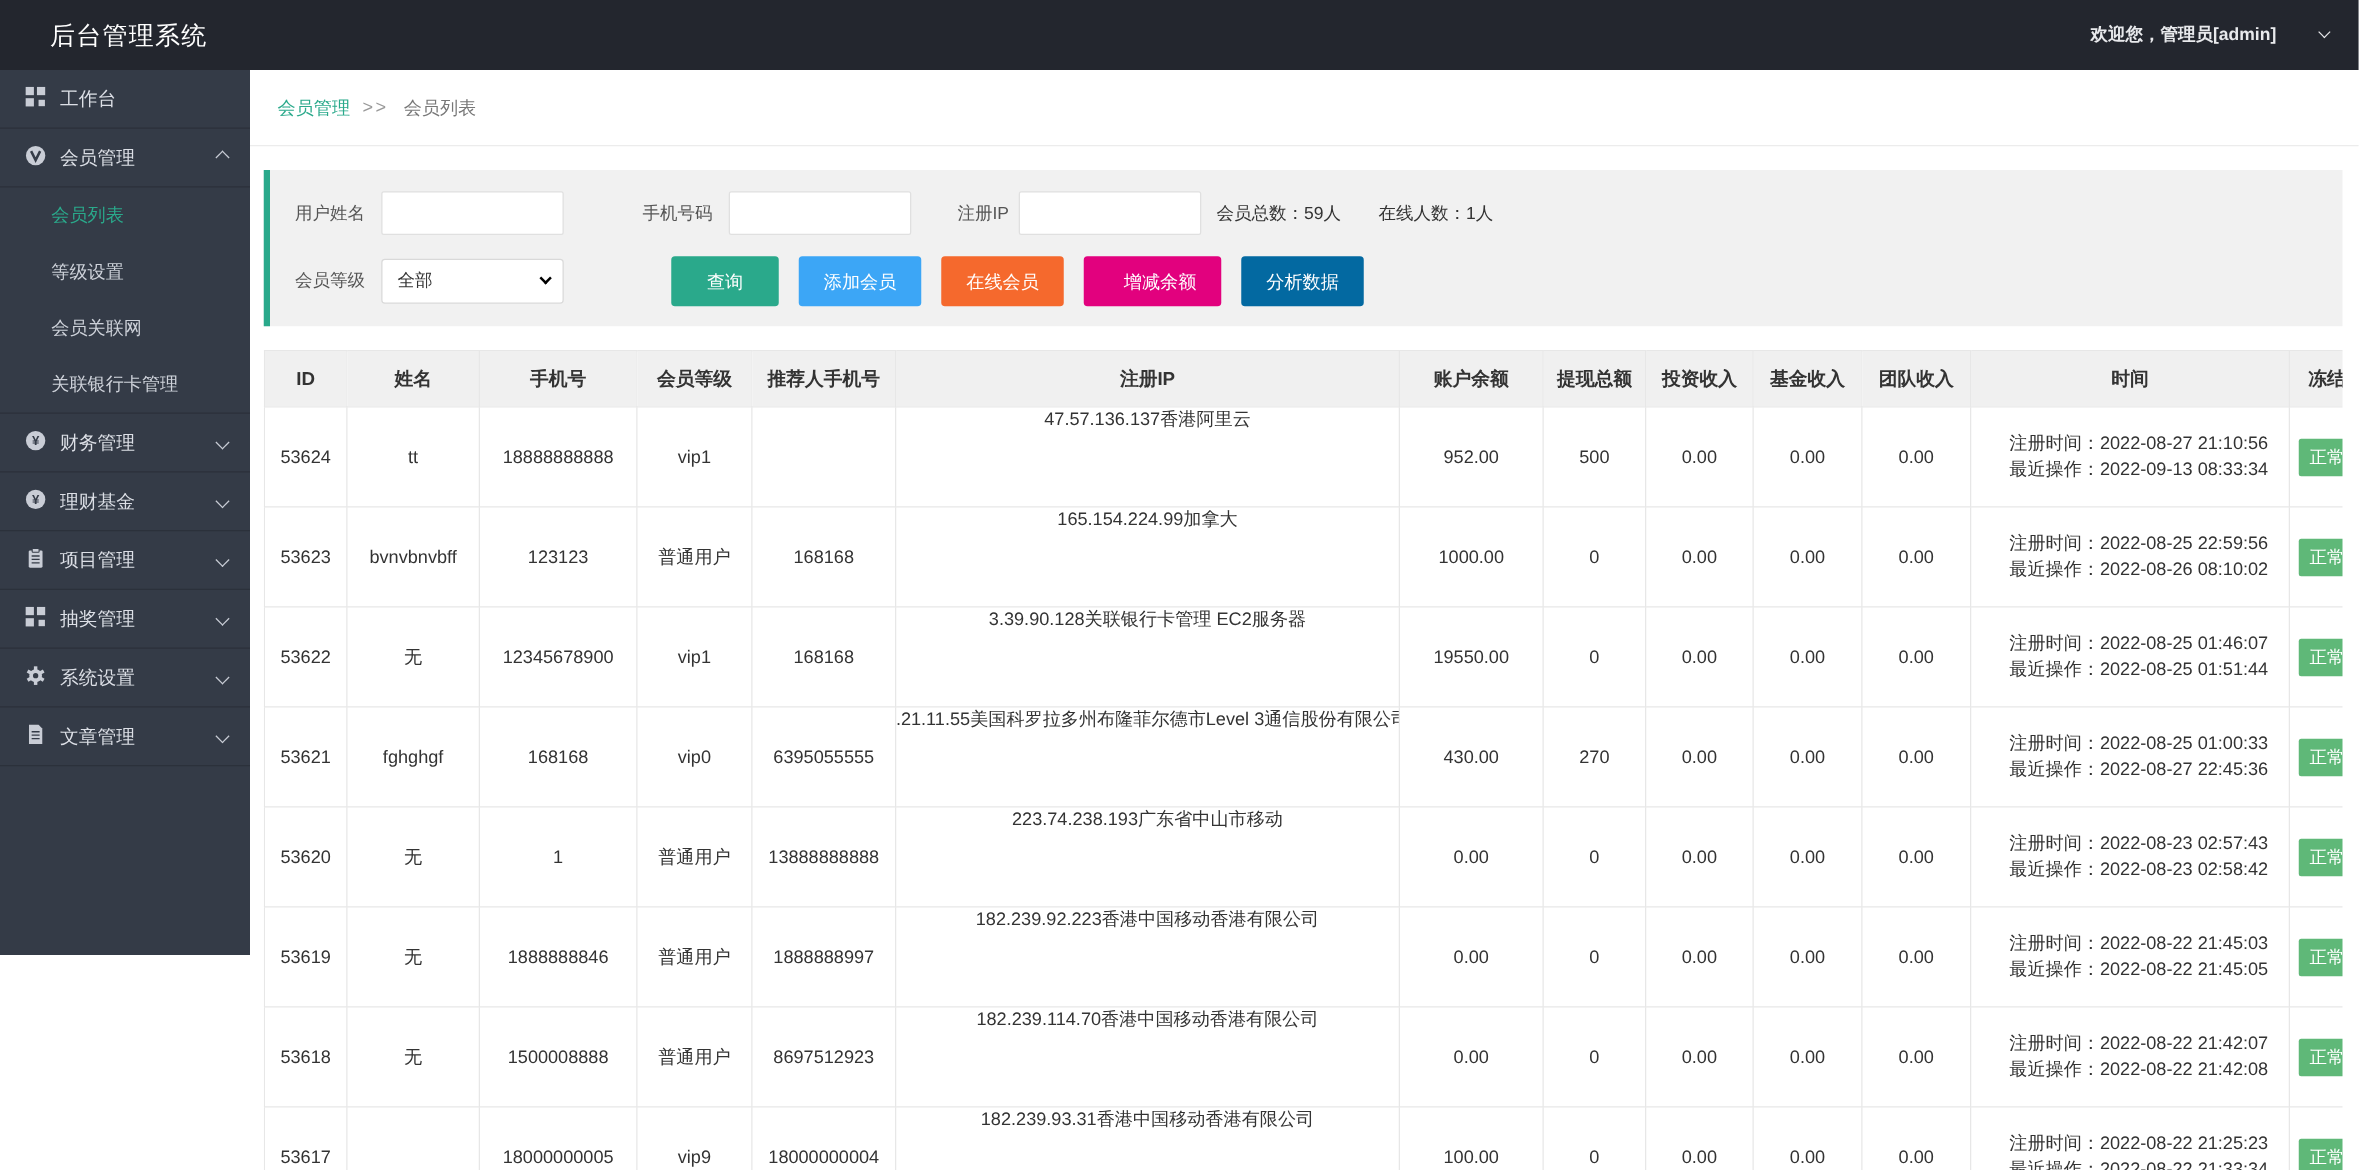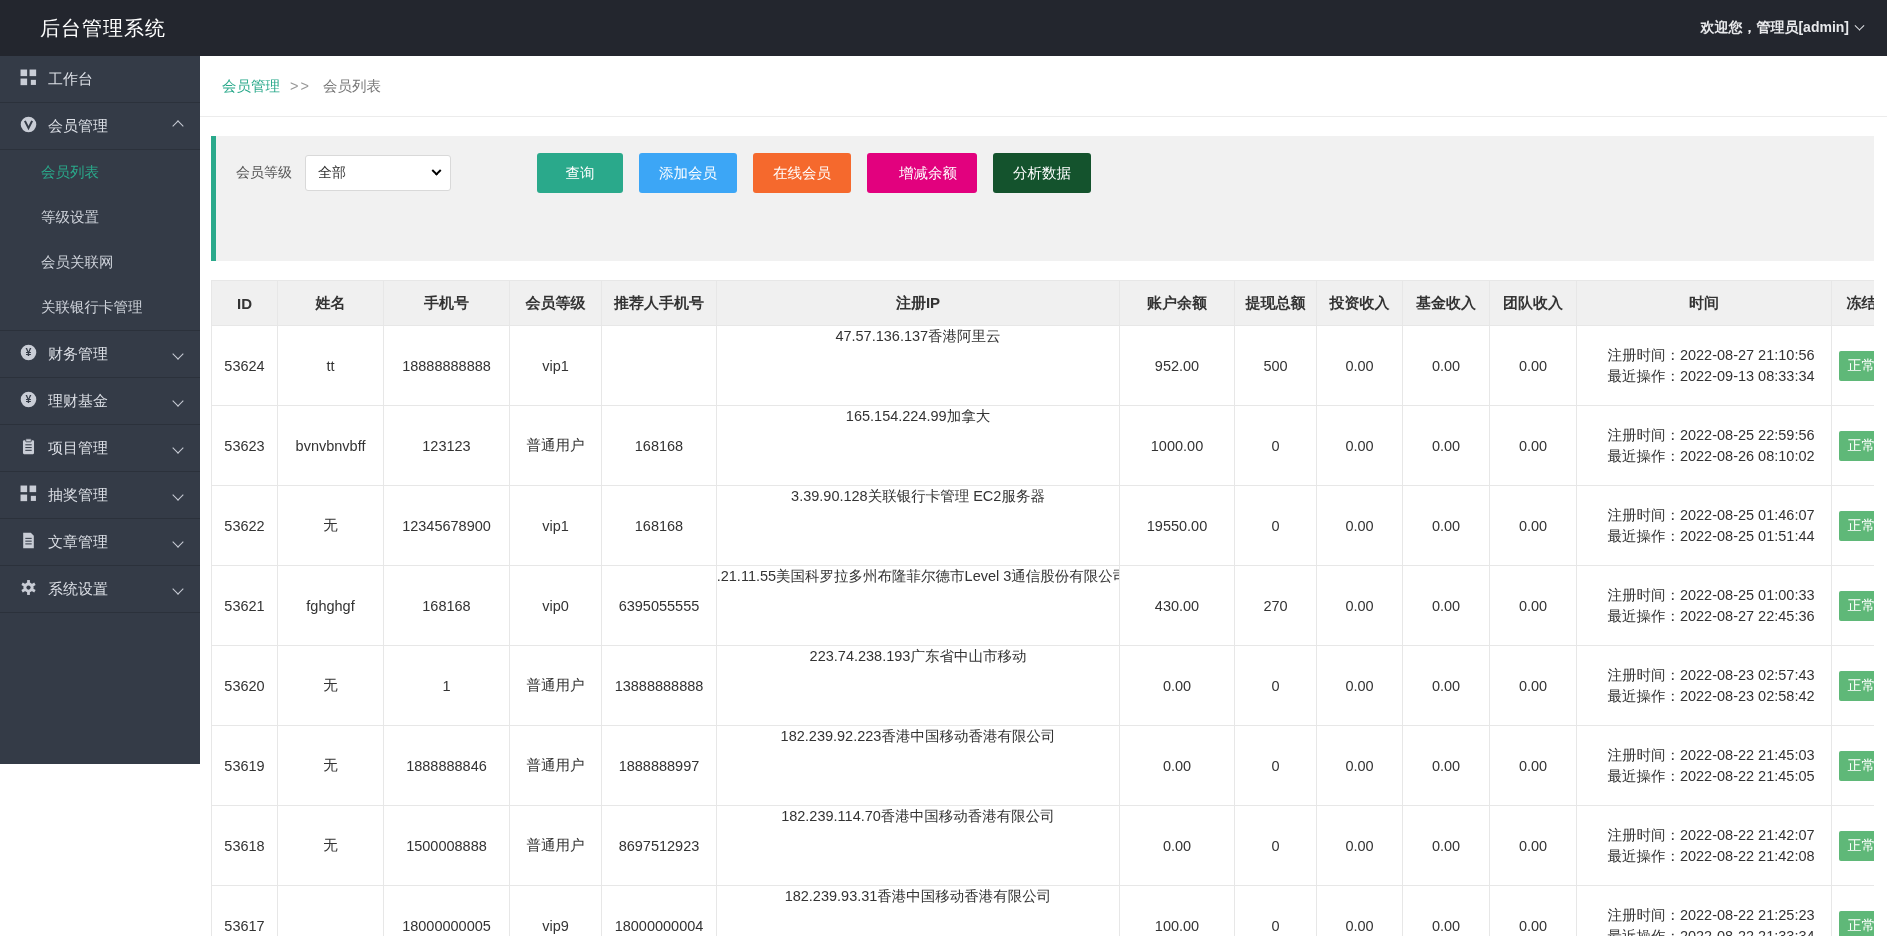--- a/index.html
+++ b/index.html
@@ -3,21 +3,21 @@
 <meta charset="utf-8">
 <style>
   * { box-sizing: border-box; margin: 0; padding: 0; }
   html,body { width:1887px; height:936px; overflow:hidden; background:#fff;
     font-family:"Liberation Sans","DejaVu Sans",sans-serif; color:#333; }
 
   
   .topbar { position:relative; height:56px; background:#23262e; color:#fff;
     display:flex; align-items:center; justify-content:space-between; padding:0 24px 0 40px; }
   .brand { font-size:20px; letter-spacing:1px; color:#fff; }
-  .welcome { display:flex; align-items:center; font-size:14px; font-weight:700; color:#e8e9ec; cursor:pointer; }
+  .welcome { display:flex; align-items:center; font-size:14px; font-weight:700; color:#e8e9ec; cursor:pointer;gap:28px; }
   .chev { display:inline-block; width:8px; height:8px;
     border-right:1.6px solid currentColor; border-bottom:1.6px solid currentColor; }
   .chev.down { transform:rotate(45deg); }
   .chev.up   { transform:rotate(-135deg); }
   .welcome .chev { width:7px; height:7px; margin-left:7px; transform:rotate(45deg) translate(-2px,-2px); }
 
   
   .layout { display:flex; height:708px; }
   .sidebar { width:200px; background:#343b47; color:#dcdfe6; flex:0 0 200px; }
   .side-item { height:47px; display:flex; align-items:center; padding:0 18px 0 20px;
@@ -53,21 +53,21 @@
   .selwrap { width:146px; height:36px; background:#fff; border:1px solid #d9d9d9; border-radius:3px;
     margin-left:13px; display:flex; align-items:center; justify-content:space-between;
     padding:0 10px 0 12px; font-size:14px; cursor:pointer; }
   .selwrap .chev { width:7px; height:7px; border-width:2px; color:#000; transform:rotate(45deg) translate(-2px,-2px); }
   .btn { height:40px; border:none; border-radius:3px; color:#fff; font-size:14.5px;
     padding:0 20px; margin-left:16px; cursor:pointer; font-family:inherit; white-space:nowrap; }
   .btn-search { width:86px; margin-left:86px; background:#2aa98b; }
   .btn-add     { background:#3ca6f6; }
   .btn-online  { background:#f5692d; }
   .btn-balance { background:#e2017e;padding-left:32px; }
-  .btn-analyze { background:#14532d; }
+  .btn-analyze { background:#0369a1; }
 
   
   .table-wrap { margin:19px 13px 0 11px; overflow:hidden; }
   table.mt { border-collapse:collapse; table-layout:fixed; width:1680px; }
   .mt th, .mt td { border:1px solid #e7e7e7; text-align:center; font-size:14.5px; color:#333;
     overflow:hidden; white-space:nowrap; }
   .mt th { background:#f0f0f0; height:45px; font-weight:700; font-size:15px; }
   .mt td { height:79px; background:#fff; }
   .ipcell { padding:0; }
   .ipcell .ipwrap { display:flex; flex-direction:row; justify-content:center; height:79px; }
@@ -153,54 +153,64 @@
               <rect x="9" y="0.5" width="6.2" height="6.2"></rect>
               <rect x="0.5" y="9" width="6.2" height="6.2"></rect>
               <rect x="10.2" y="10.2" width="4.8" height="4.8"></rect>
             </g>
           </svg></span>
         <span class="slabel">抽奖管理</span>
         <span class="chev down"></span>
       </div>
       <div class="side-item">
         <span><svg class="sicon" viewBox="0 0 16 16">
-            <path d="M3 0.8 h7.2 L13 3.6 V15.2 H3 Z" fill="#c9cdd6"></path>
-            <g stroke="#343b47" stroke-width="1">
-              <line x1="5" y1="6" x2="11" y2="6"></line>
-              <line x1="5" y1="8.6" x2="11" y2="8.6"></line>
-              <line x1="5" y1="11.2" x2="11" y2="11.2"></line>
-            </g>
-          </svg></span>
-        <span class="slabel">文章管理</span>
-        <span class="chev down"></span>
-      </div>
-      <div class="side-item">
-        <span><svg class="sicon" viewBox="0 0 16 16">
             <g fill="#c9cdd6">
               <rect x="6.7" y="1" width="2.6" height="14"></rect>
               <rect x="6.7" y="1" width="2.6" height="14" transform="rotate(60 8 8)"></rect>
               <rect x="6.7" y="1" width="2.6" height="14" transform="rotate(120 8 8)"></rect>
               <circle cx="8" cy="8" r="4.8"></circle>
             </g>
             <circle cx="8" cy="8" r="2" fill="#343b47"></circle>
           </svg></span>
         <span class="slabel">系统设置</span>
         <span class="chev down"></span>
       </div>
+      <div class="side-item">
+        <span><svg class="sicon" viewBox="0 0 16 16">
+            <path d="M3 0.8 h7.2 L13 3.6 V15.2 H3 Z" fill="#c9cdd6"></path>
+            <g stroke="#343b47" stroke-width="1">
+              <line x1="5" y1="6" x2="11" y2="6"></line>
+              <line x1="5" y1="8.6" x2="11" y2="8.6"></line>
+              <line x1="5" y1="11.2" x2="11" y2="11.2"></line>
+            </g>
+          </svg></span>
+        <span class="slabel">文章管理</span>
+        <span class="chev down"></span>
+      </div>
     </nav>
 
   <main class="main">
     <div class="breadcrumb">
       <span class="bc-link">会员管理</span>
       <span class="bc-sep">&gt;&gt;</span>
       <span class="bc-cur">会员列表</span>
     </div>
 
     <section class="panel">
       <div class="accent"></div>
+      <div class="frow frow1">
+        <label>用户姓名</label>
+        <input class="inp" value="" style="">
+        <label class="ml-a">手机号码</label>
+        <input class="inp" value="" style="">
+        <label class="ml-b">注册IP</label>
+        <input class="inp" value="" style="">
+        <span class="stat">会员总数：59人</span>
+        <span class="stat">在线人数：1人</span>
+      </div>
       <div class="frow frow2">
         <label>会员等级</label>
         <div class="selwrap">
           <span>全部</span>
           <span class="chev down"></span>
         </div>
         <button class="btn btn-search">查询</button>
         <button class="btn btn-add">添加会员</button>
         <button class="btn btn-online">在线会员</button>
         <button class="btn btn-balance">增减余额</button>

